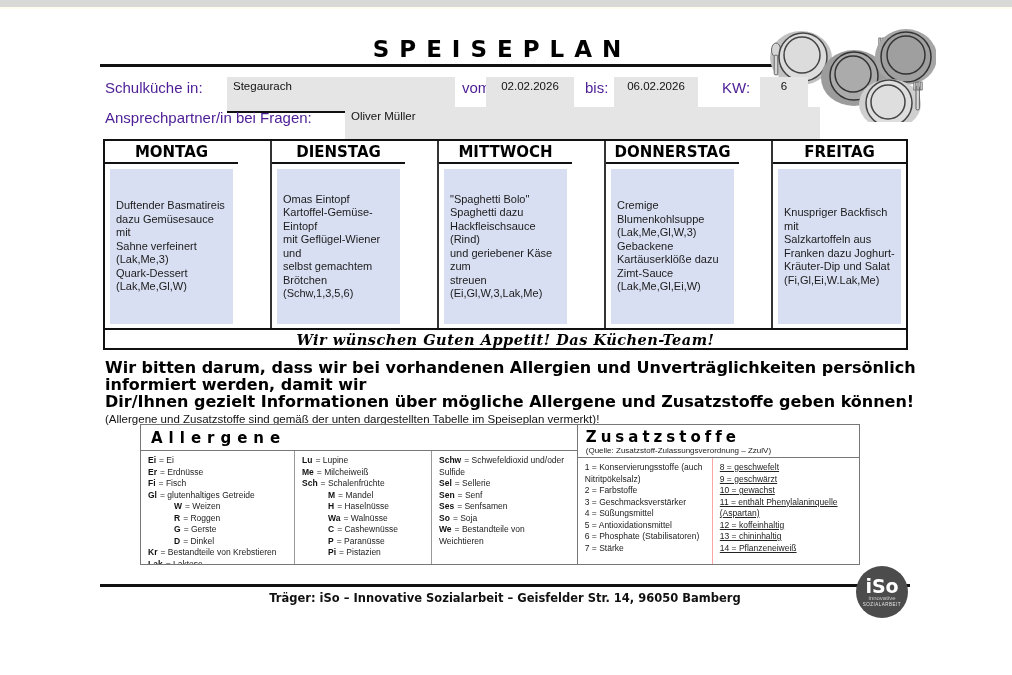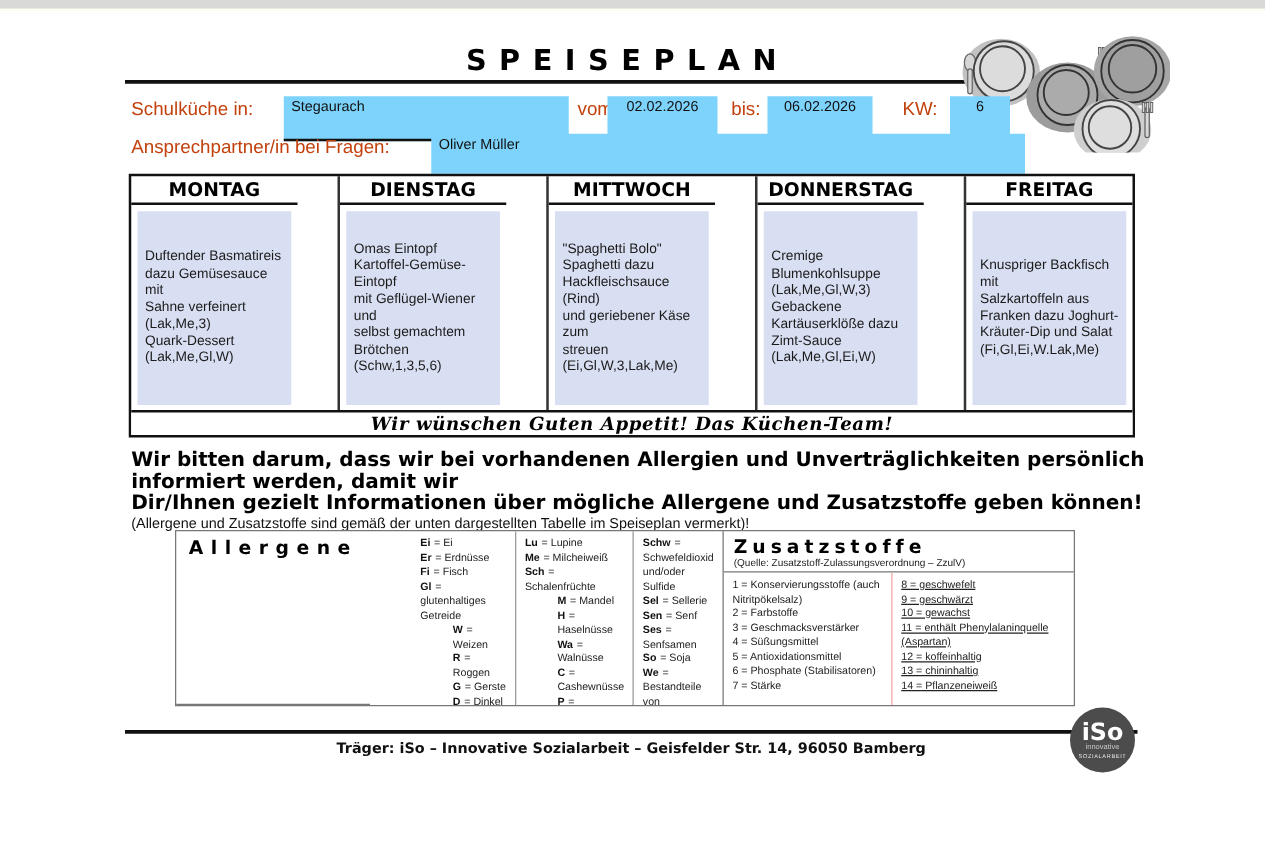--- a/index.html
+++ b/index.html
@@ -9,22 +9,22 @@
   .topstrip { position:absolute; left:0; top:0; width:1012px; height:7px; background:#d9d9d7; }
   .creamline { position:absolute; left:0; top:7px; width:1012px; height:2px; background:#fffdf0; }
 
   .title { position:absolute; left:0; top:36px; width:1004px; text-align:center;
            font-family:"DejaVu Sans", sans-serif; font-weight:bold; font-size:23px;
            letter-spacing:10px; color:#000; }
   .title-rule { position:absolute; left:100px; top:64px; width:810px; height:3px; background:#111; }
 
   .plates { position:absolute; left:768px; top:20px; width:168px; height:102px; }
 
-  .lbl { position:absolute; font-size:15px; color:#c2410c; white-space:nowrap; }
-  .field { position:absolute; background:#7dd3fc; border-bottom:2px solid #111;
+  .lbl { position:absolute; font-size:15px; color:#4c1d95; white-space:nowrap; }
+  .field { position:absolute; background:#e5e5e5; border-bottom:2px solid #111;
            font-size:11.5px; color:#111; padding:3px 6px 2px 6px; height:36px; }
   .field.center { text-align:center; }
 
   .menu-table { position:absolute; left:103px; top:139px; width:805px; height:211px;
                 border:2px solid #111; display:flex; flex-direction:column; background:#fff; }
   .menu-cols { display:flex; flex:1;gap:32px; }
   .day-col { flex:1; display:flex; flex-direction:column; }
   .day-col + .day-col { border-left:2px solid #333; }
   .day-head { height:23px; border-bottom:2px solid #111; display:flex; align-items:center; justify-content:center;
               font-family:"DejaVu Sans", sans-serif; font-weight:bold; font-size:15px; color:#000; }
@@ -34,21 +34,21 @@
                  font-family:"DejaVu Serif", serif; font-style:italic; font-weight:bold;
                  font-size:14.5px; letter-spacing:0.5px; color:#000; background:#fff; }
 
   .notice { position:absolute; left:105px; top:359px; width:812px; }
   .notice-bold { font-family:"DejaVu Sans", sans-serif; font-weight:bold; font-size:16px;
                  line-height:17px; color:#000; white-space:pre-line; }
   .notice-small { margin-top:3px; font-size:11.5px; color:#111; }
 
   .alg-table { position:absolute; left:140px; top:424px; width:720px; height:141px;
                border:1px solid #777; display:flex; background:#fff; }
-  .alg-left  { width:437px; display:flex; flex-direction:row;gap:33px; }
+  .alg-left  { width:437px; display:flex; flex-direction:column; }
   .alg-right { width:283px; border-left:1px solid #777; display:flex; flex-direction:column; }
   .alg-title { padding:4px 10px 3px 10px; font-family:"DejaVu Sans", sans-serif; font-weight:bold;
                font-size:15px; letter-spacing:6px; color:#000; border-bottom:1px solid #777; }
   .zus-titlewrap { border-bottom:1px solid #777; }
   .zus-title { padding:3px 8px 0 8px; font-family:"DejaVu Sans", sans-serif; font-weight:bold;
                font-size:15px; letter-spacing:4px; color:#000; }
   .zus-source { padding:0 8px 2px 8px; font-size:8px; color:#222; }
   .alg-body { flex:1; display:flex; overflow:hidden; }
   .alg-colm { padding:4px 7px; font-size:8.5px; line-height:11.5px; color:#222; }
   .alg-c1 { width:153px; }

